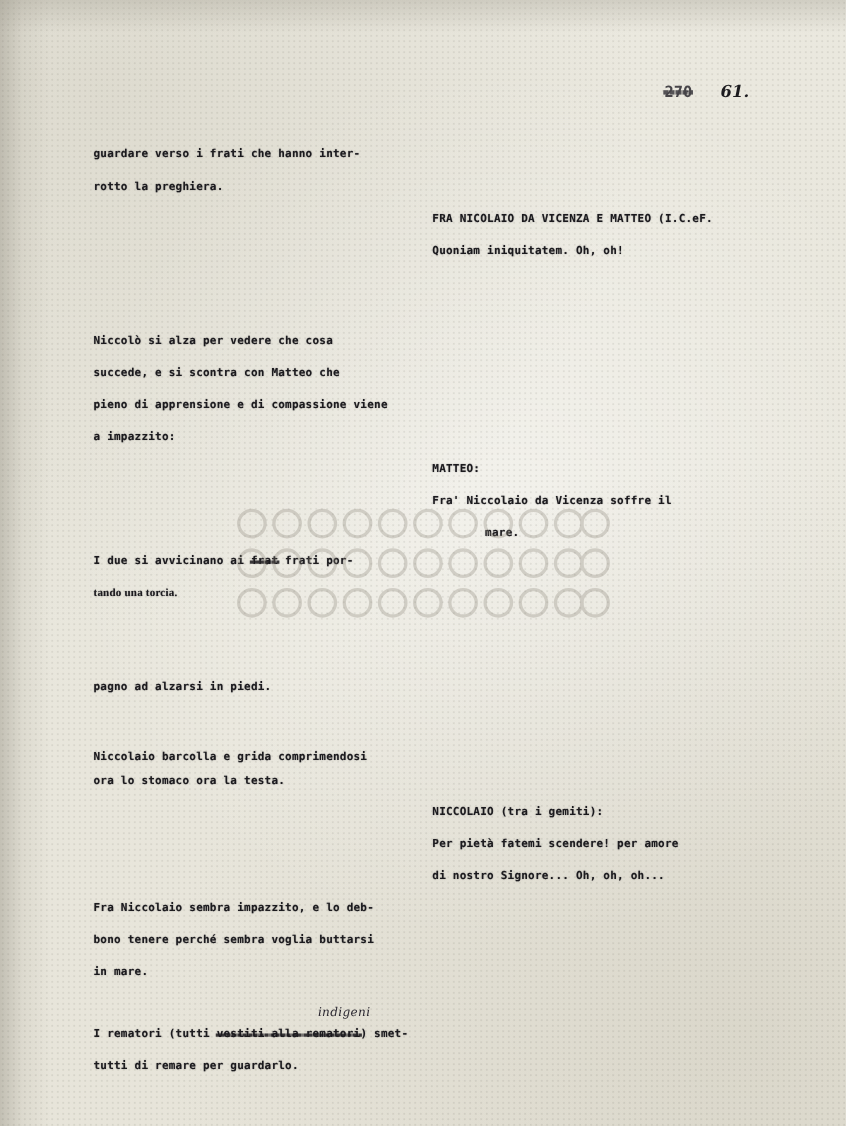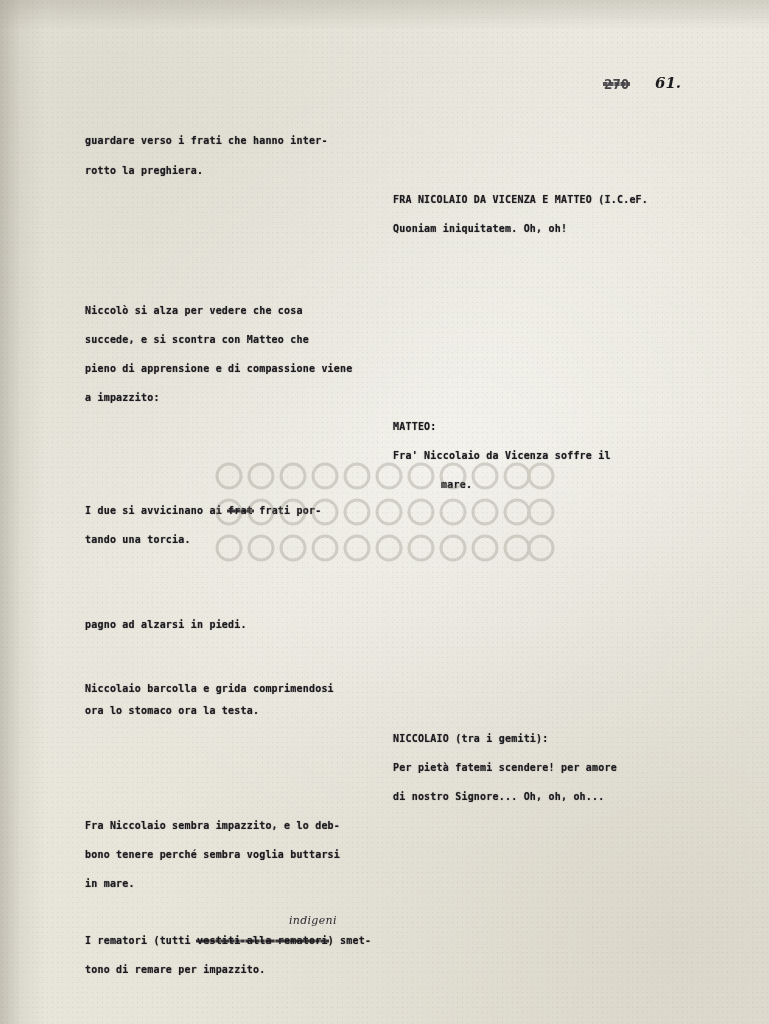--- a/index.html
+++ b/index.html
@@ -150,34 +150,34 @@
     <div class="line" style="left:85px;  top:303px;">Niccolò si alza per vedere che cosa</div>
     <div class="line" style="left:85px;  top:332px;">succede, e si scontra con Matteo che</div>
     <div class="line" style="left:85px;  top:361px;">pieno di apprensione e di compassione viene</div>
     <div class="line" style="left:85px;  top:390px;">a impazzito:</div>
     <div class="line" style="left:393px; top:419px;">MATTEO:</div>
     <div class="line" style="left:393px; top:448px;">Fra' Niccolaio da Vicenza soffre il</div>
     <div class="line" style="left:393px; top:477px;margin-left:48px;">mare.</div>
 
     <div class="line" style="left:85px; top:503px;"><span>I due si avvicinano ai </span><span class="struck">frat</span><span> frati por-</span></div>
 
-    <div class="line" style="left:85px;  top:532px;">tando una torcia.</div>
+    <div class="line" style="left:85px;  top:532px;font-family:Liberation Serif, serif;">tando una torcia.</div>
     <div class="line" style="left:85px;  top:617px;">pagno ad alzarsi in piedi.</div>
     <div class="line" style="left:85px;  top:681px;">Niccolaio barcolla e grida comprimendosi</div>
     <div class="line" style="left:85px;  top:703px;">ora lo stomaco ora la testa.</div>
     <div class="line" style="left:393px; top:731px;">NICCOLAIO (tra i gemiti):</div>
     <div class="line" style="left:393px; top:760px;">Per pietà fatemi scendere! per amore</div>
     <div class="line" style="left:393px; top:789px;">di nostro Signore... Oh, oh, oh...</div>
     <div class="line" style="left:85px;  top:818px;">Fra Niccolaio sembra impazzito, e lo deb-</div>
     <div class="line" style="left:85px;  top:847px;">bono tenere perché sembra voglia buttarsi</div>
     <div class="line" style="left:85px;  top:876px;">in mare.</div>
 
     <div class="line" style="left:85px; top:933px;"><span>I rematori (tutti </span><span class="struck">vestiti alla rematori</span><span>) smet-</span></div>
 
-    <div class="line" style="left:85px;  top:962px;">tono di remare per impazzito.</div>
+    <div class="line" style="left:85px;  top:962px;">tutti di remare per guardarlo.</div>
   </div>
 
   <div class="handwritten" style="left:289px; top:914px;">indigeni</div>
 
   <svg class="watermark" viewBox="0 0 360 120">
     <g fill="none" stroke="#8a8478" stroke-width="3">
       <g>
         <circle cx="24" cy="24" r="12"></circle>
           <circle cx="56" cy="24" r="12"></circle>
           <circle cx="88" cy="24" r="12"></circle>

